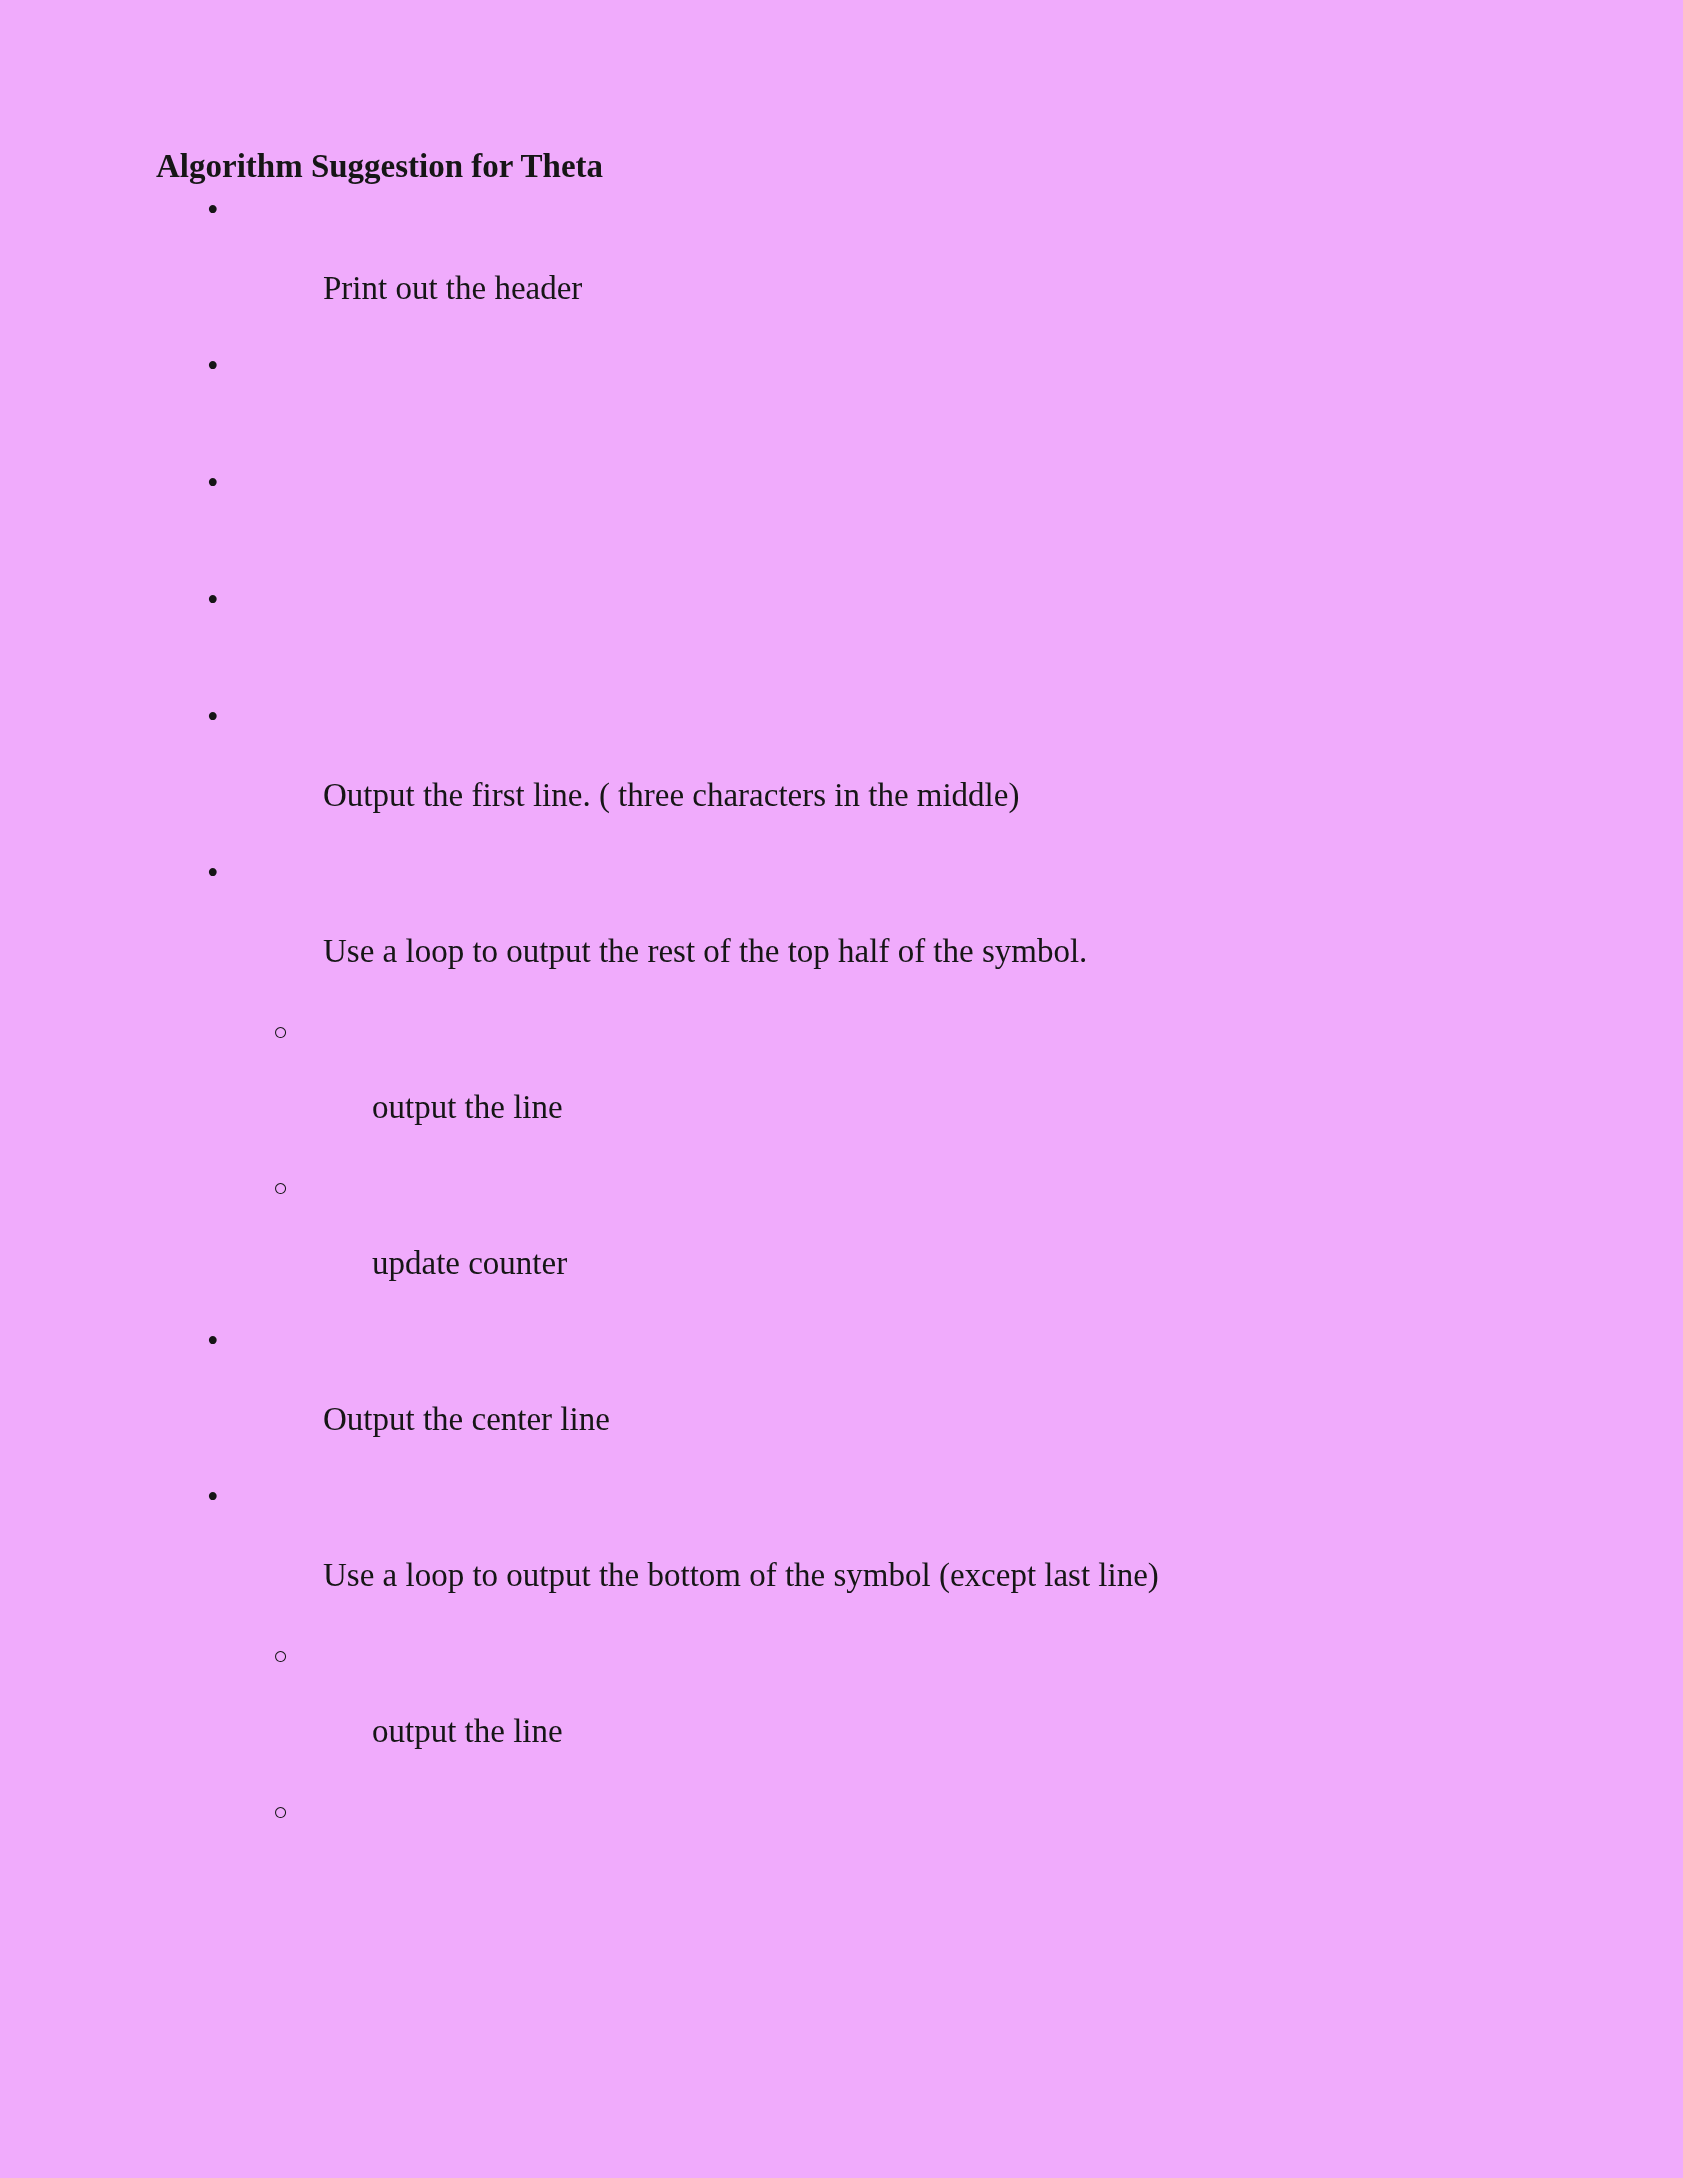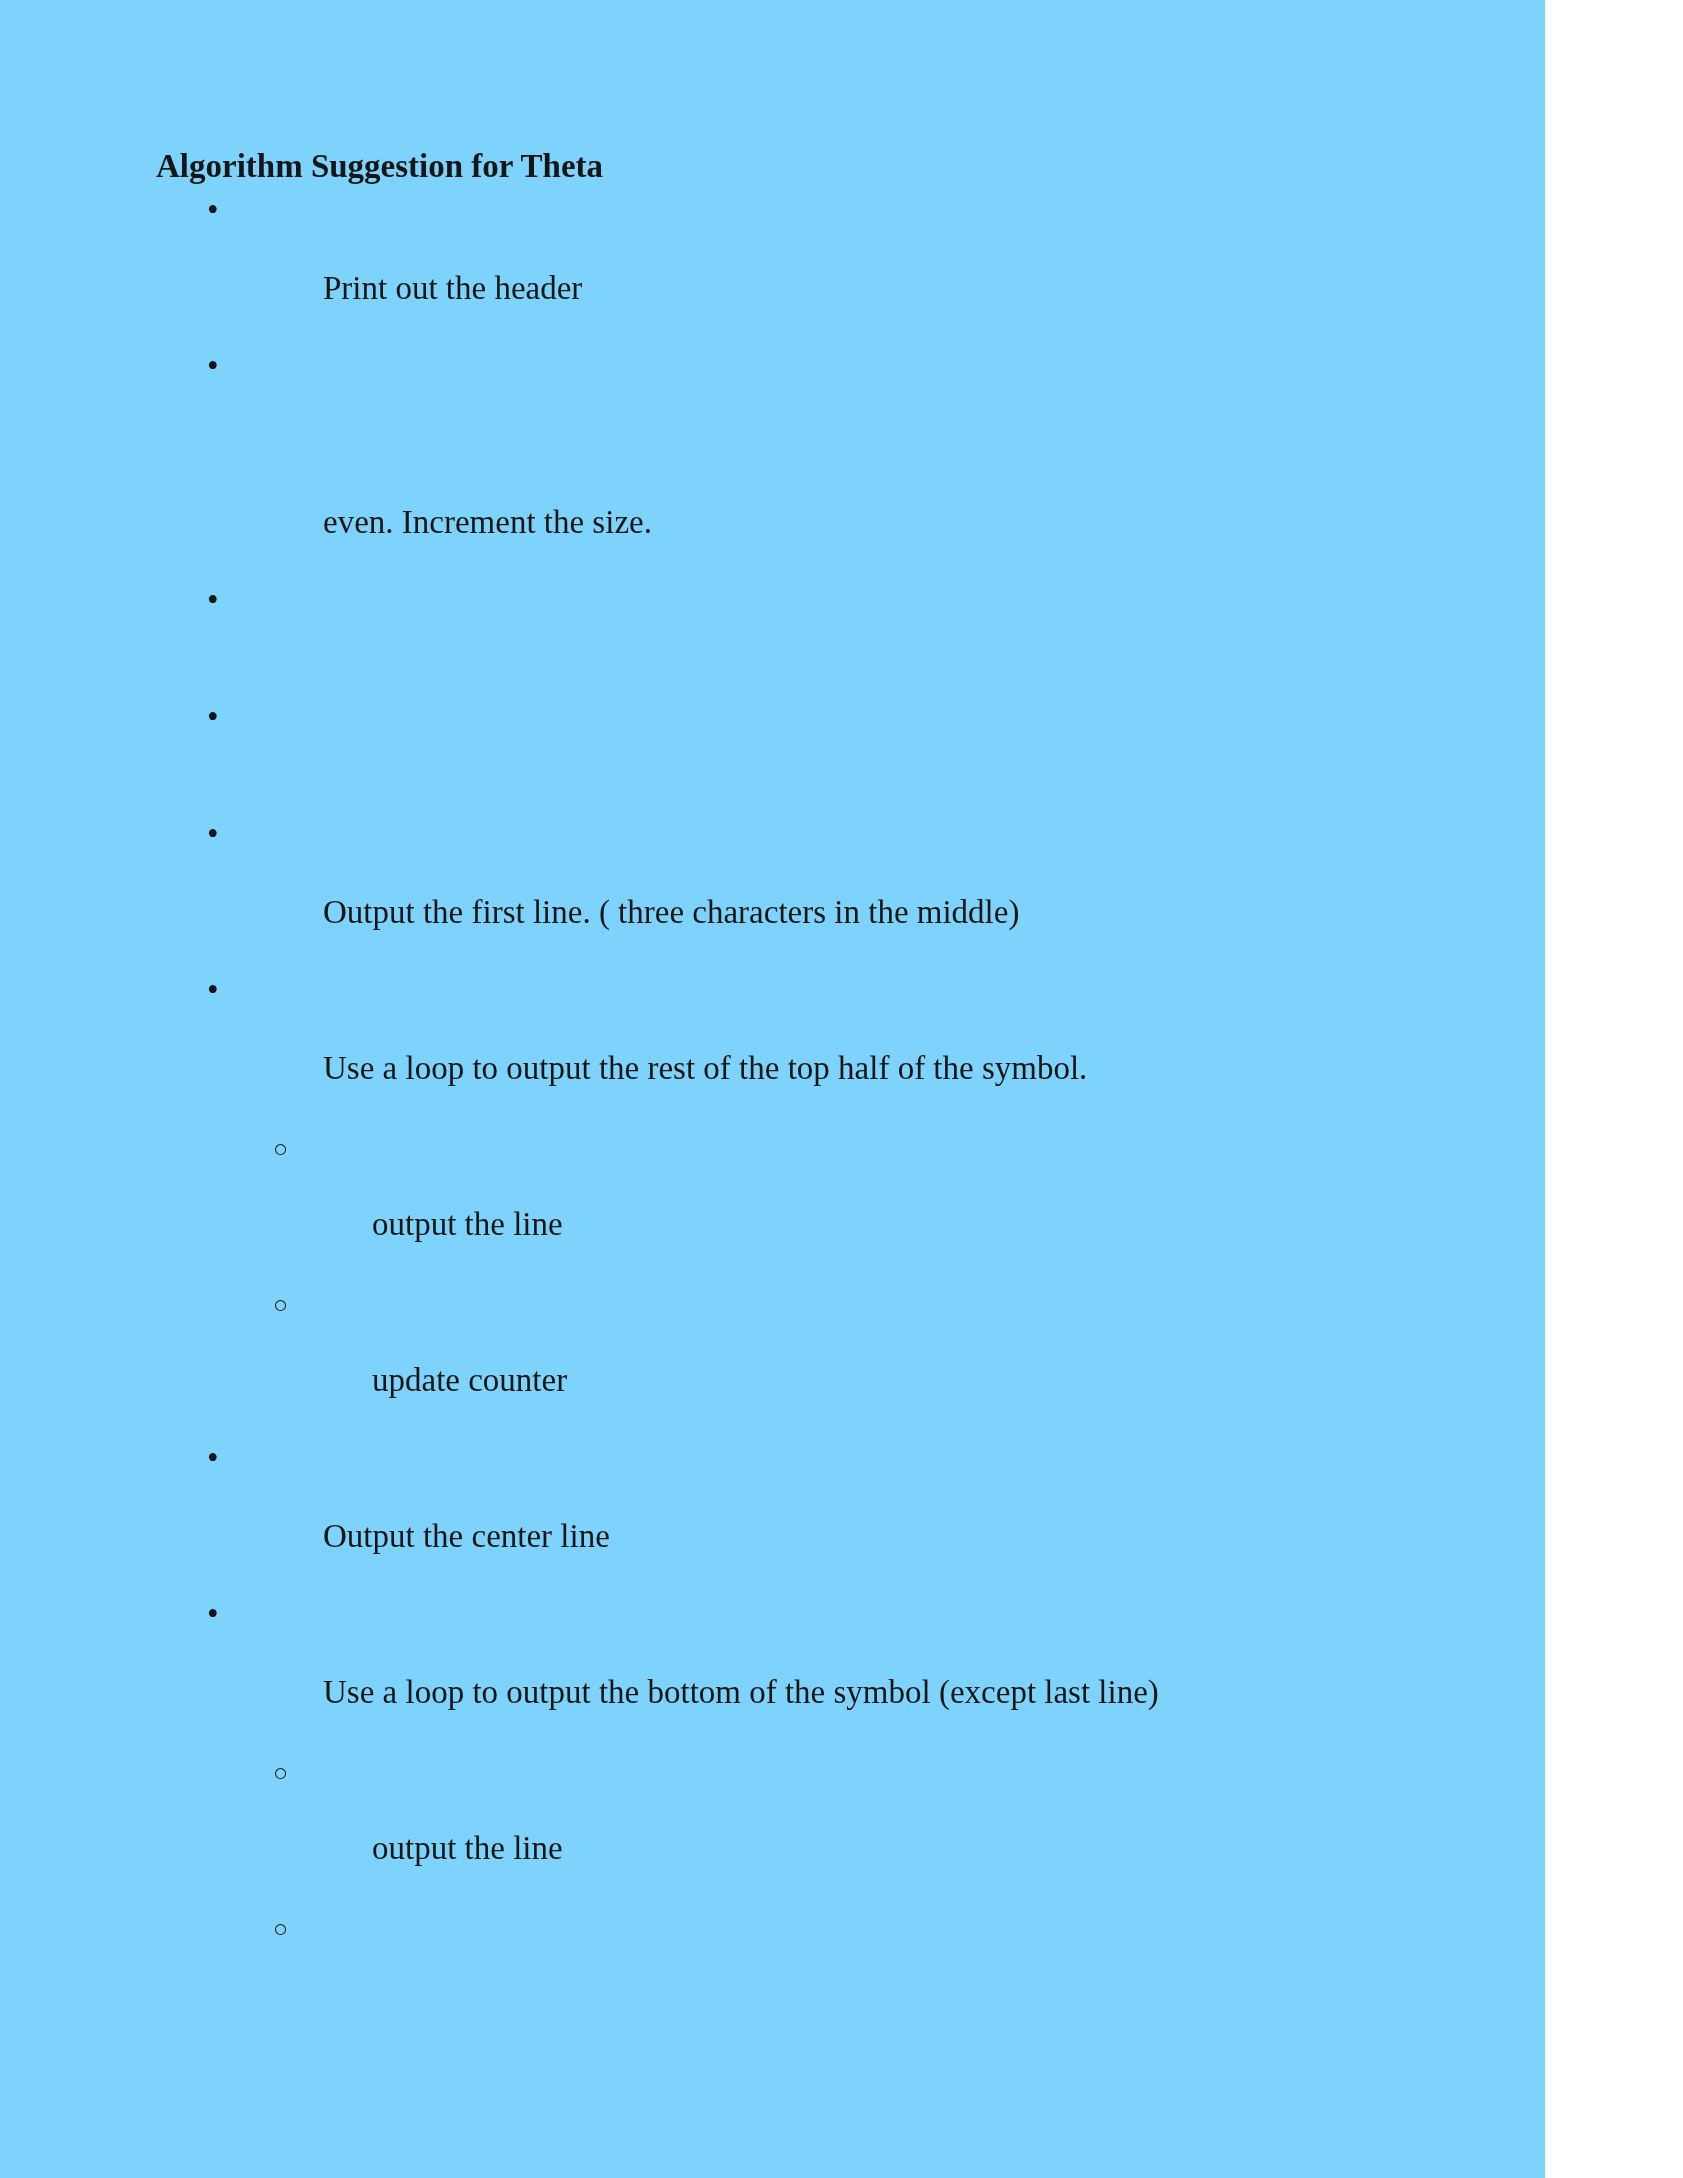--- a/index.html
+++ b/index.html
@@ -1,19 +1,19 @@
 <!DOCTYPE html>
 <html><head>
 <meta charset="utf-8">
 <style>
   html, body { margin: 0; padding: 0; background: #ffffff; }
   .page {
-    width: 1545px;
+    width: 1683px;
     height: 2178px;
-    background: #7dd3fc;
+    background: #f0abfc;
     color: #161616;
     font-family: "Liberation Serif", serif;
     font-size: 33px;
     line-height: 38px;
     overflow: hidden;
   }
   .content { padding: 147px 129px 0 156px; }
   .line { white-space: pre; }
   .bold { font-weight: bold; }
   .list { line-height: 39px; margin-top: 6px; }
@@ -30,23 +30,20 @@
 
     <div class="line bold">Algorithm Suggestion for Theta</div>
 
     <div class="list">
       <div class="li line">
         <span class="mark">•</span>
         <span>Print out the header</span>
       </div>
       <div class="li line">
         <span class="mark">•</span>
-      </div>
-      <div class="li line">
-        <span>even. Increment the size.</span>
       </div>
       <div class="li line">
         <span class="mark">•</span>
       </div>
       <div class="li line">
         <span class="mark">•</span>
       </div>
       <div class="li line">
         <span class="mark">•</span>
         <span>Output the first line. ( three characters in the middle)</span>

